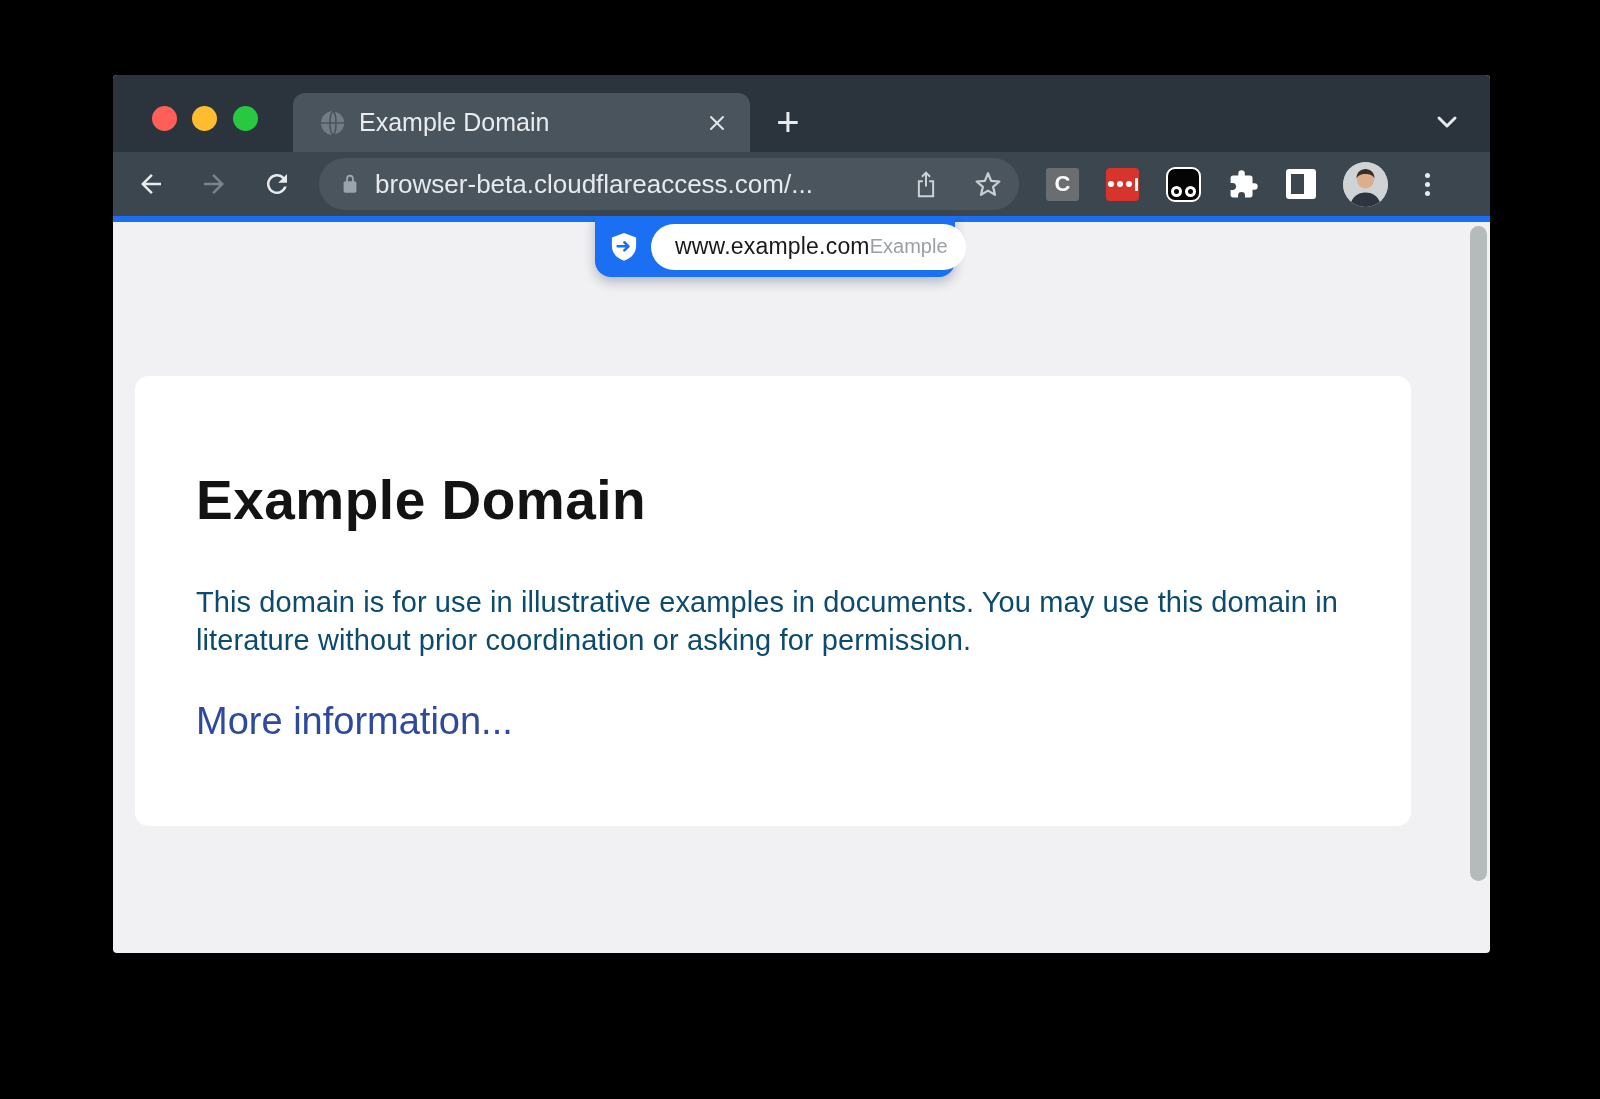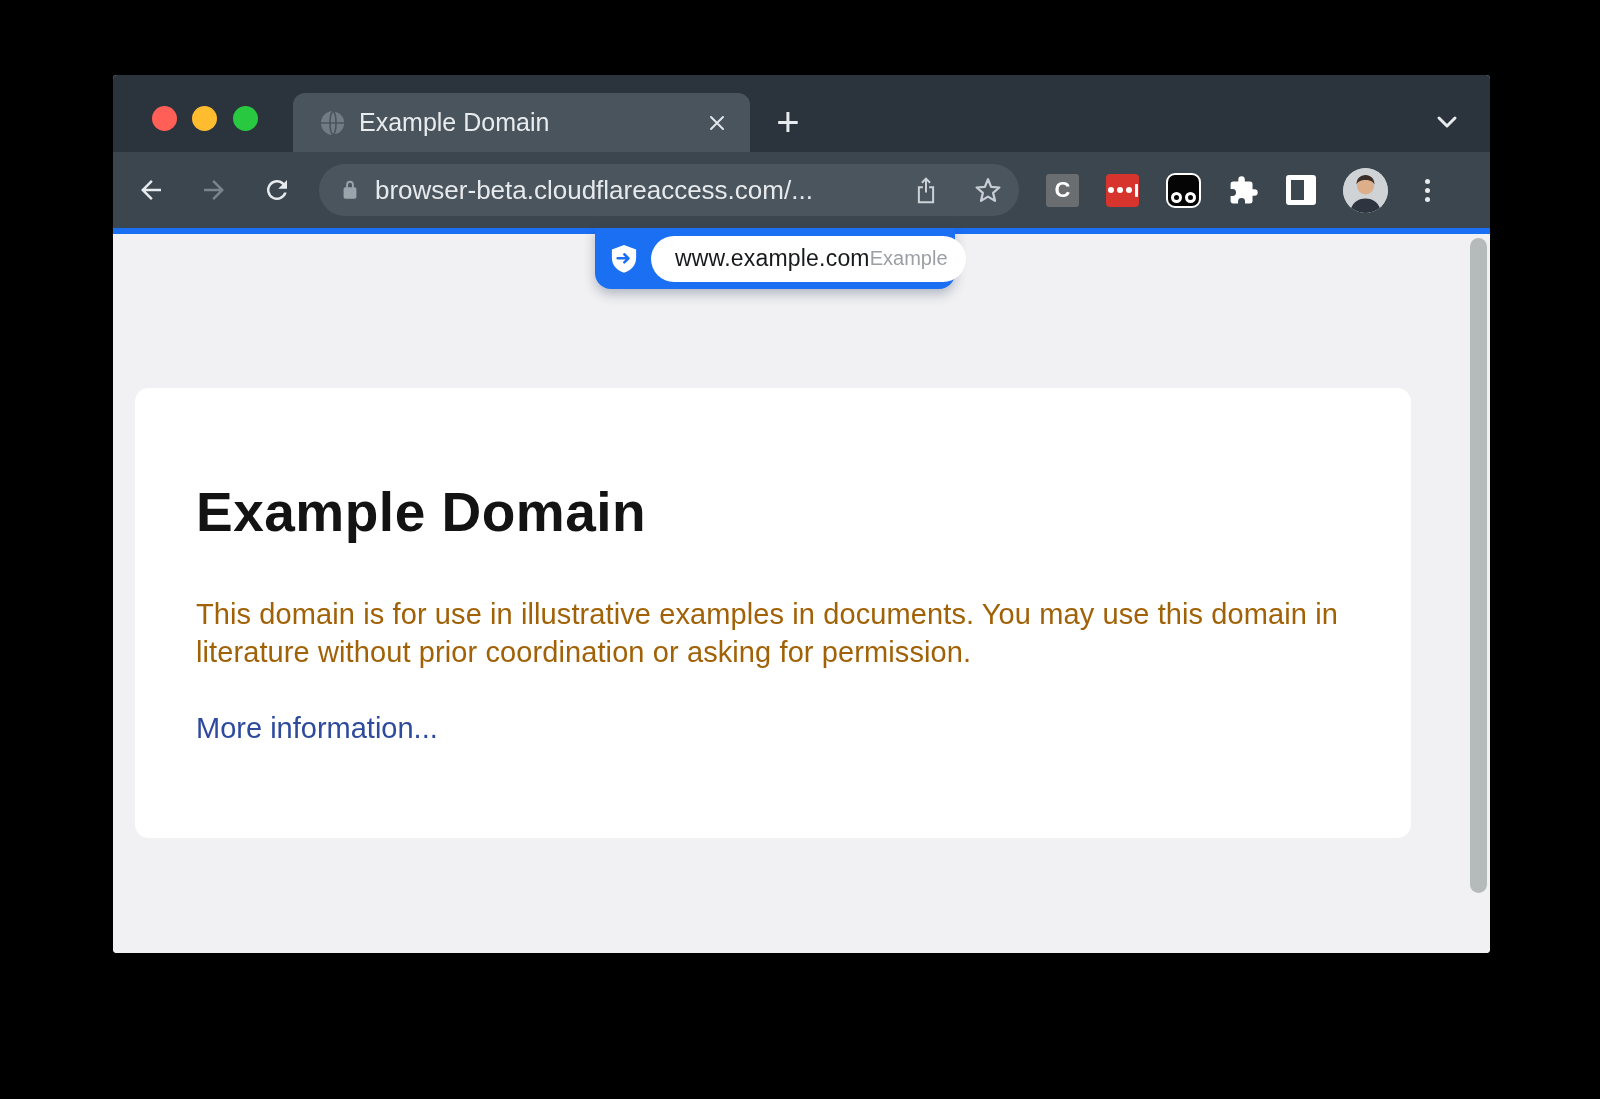--- a/index.html
+++ b/index.html
@@ -25,21 +25,21 @@
   .tab .favicon{width:26px; height:26px; flex:0 0 auto;}
   .tab .title{margin-left:13px; font-size:25px; color:#e9ecee; white-space:nowrap;
     overflow:hidden; flex:1 1 auto;}
   .tab .close{width:26px; height:26px; display:flex; align-items:center;
     justify-content:center; flex:0 0 auto; cursor:default;}
   .newtab{position:absolute; left:652px; top:22px; width:46px; height:50px;
     color:#e8ebed; font-size:40px; font-weight:300; display:flex;
     align-items:center; justify-content:center;}
   .tab-chevron{position:absolute; left:1320px; top:38px; width:28px; height:20px;}
   
-  .toolbar{height:76px; background:var(--toolbar-bg); display:flex;
+  .toolbar{height:64px; background:var(--toolbar-bg); display:flex;
     align-items:center; padding:0 22px;}
   .navbtn{width:32px; height:32px; flex:0 0 auto; display:flex;
     align-items:center; justify-content:center;}
   .navbtn + .navbtn{margin-left:31px;}
   .urlbar{margin-left:26px; width:700px; height:52px; border-radius:26px;
     background:var(--urlbar-bg); display:flex; align-items:center;
     padding:0 16px 0 20px; flex:0 0 auto;}
   .urlbar .lock{width:22px; height:24px; flex:0 0 auto;}
   .urlbar .url{margin-left:14px; font-size:26px; color:#e7eaec; white-space:nowrap;
     flex:1 1 auto; overflow:hidden;}
@@ -76,23 +76,23 @@
     padding:0 12px 0 15px; z-index:5;}
   .iso-pill .shield{width:28px; height:30px; flex:0 0 auto;}
   .iso-inner{margin-left:13px; flex:1 1 auto; height:46px; background:#fff;
     border-radius:23px; display:flex; align-items:center; padding:0 18px 0 24px;}
   .iso-inner .site{font-size:23px; color:#17191b; letter-spacing:.2px;}
   .iso-inner .expand{margin-left:auto; font-size:20px; color:#9aa0a5;}
   .card{position:absolute; left:22px; top:154px; width:1276px; height:450px;
     background:var(--card-bg); border-radius:14px; padding:0 61px;}
   .card h1{margin-top:92px; font-size:55px; line-height:1.18; font-weight:700;
     color:#131313; letter-spacing:.5px;}
-  .card p{margin-top:50px; font-size:29px; line-height:1.33; color:#a16207;
+  .card p{margin-top:50px; font-size:29px; line-height:1.33; color:#0c4a6e;
     max-width:1155px; letter-spacing:.1px;}
-  .card a{display:inline-block; margin-top:40px; font-size:29px;
+  .card a{display:inline-block; margin-top:40px; font-size:38px;
     color:var(--link-color); text-decoration:none;}
   .scroll-thumb{position:absolute; right:3px; top:4px; width:17px; height:655px;
     border-radius:9px; background:#b5bbbb;}
 </style>
 </head>
 <body>
 
 <div class="window">
 
   <div class="tabbar">

